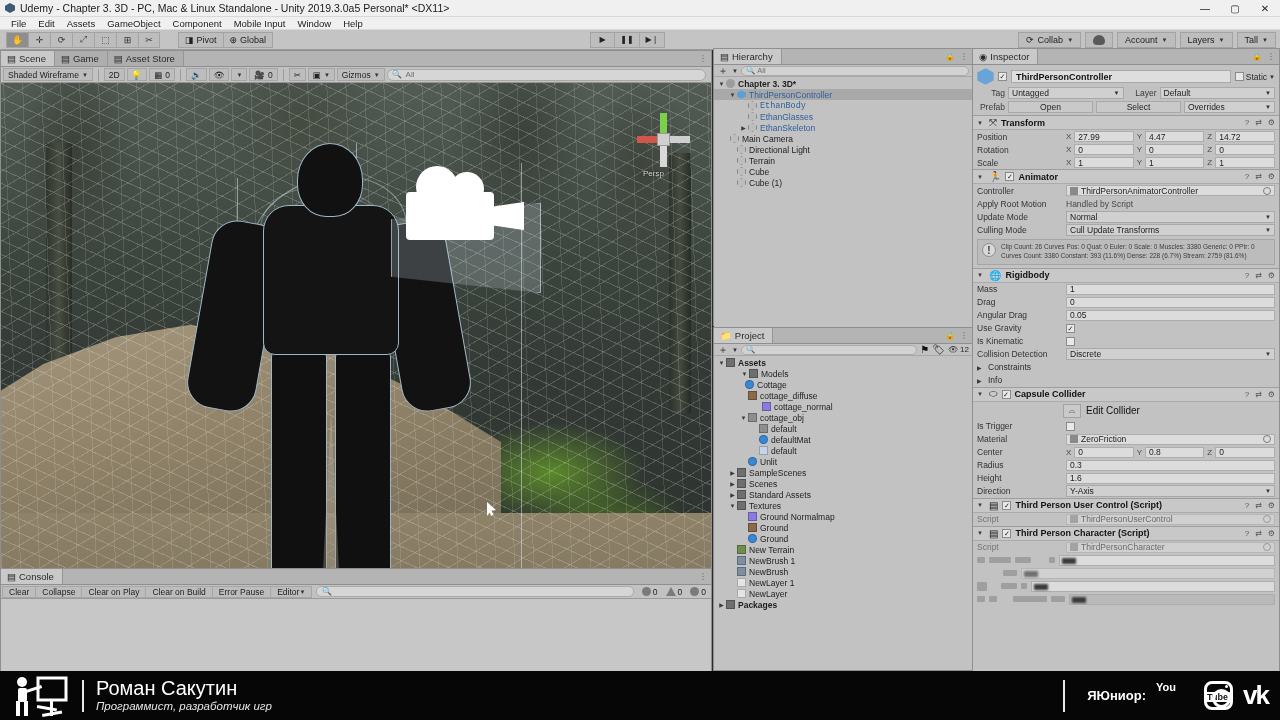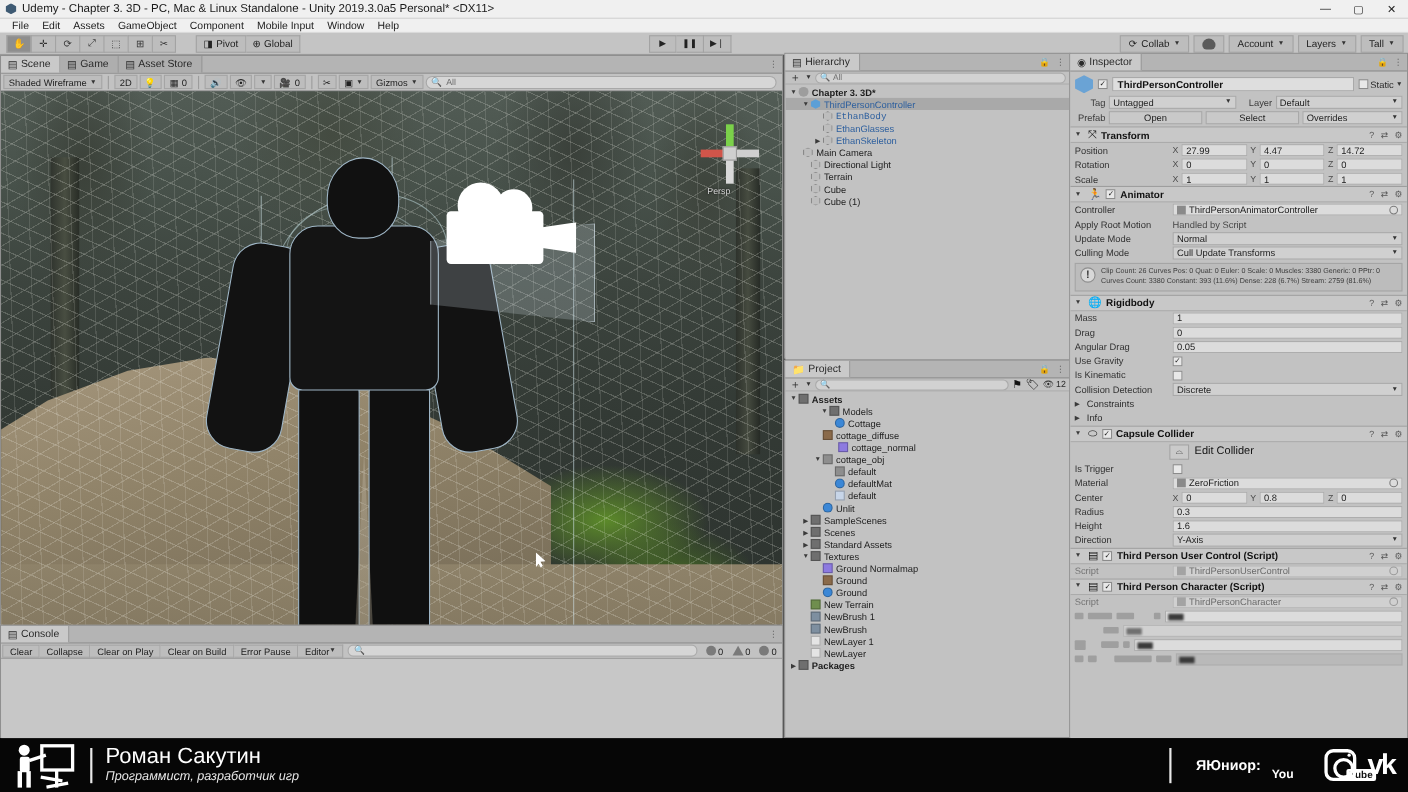--- a/index.html
+++ b/index.html
@@ -268,21 +268,21 @@
 
   
   .banner { position:absolute; left:0; top:671px; width:1280px; height:49px;
             background:#060606; display:flex; align-items:center; }
   .bn-logo { width:62px; height:44px; margin-left:8px; position:relative; flex:none;}
   .bn-div { width:2px; height:32px; background:#e8e8e8; margin:0 12px; flex:none;}
   .bn-name { font-size:20px; color:#fff; line-height:1.15; }
   .bn-sub { font-size:11.5px; color:#e6e6e6; font-style:italic; line-height:1.15;}
   .bn-right { margin-left:auto; display:flex; align-items:center; gap:10px; padding-right:12px;}
   .bn-label { font-size:13px; font-weight:bold; color:#fff; }
-  .yt { width:38px; height:28px; display:flex; flex-direction:row; align-items:flex-end; }
+  .yt { width:38px; height:28px; display:flex; flex-direction:column; align-items:flex-start; }
   .yt .you { font-size:11px; color:#fff; font-weight:bold; line-height:.95;}
   .yt .tube { font-size:9px; color:#111; background:#fff; font-weight:bold;
               padding:0 3px; border-radius:2px; line-height:1.15;margin-left:48px;}
   .ig { width:29px; height:29px; border:3px solid #fff; border-radius:8px; position:relative;}
   .ig:before{content:""; position:absolute; left:5px; top:5px; width:13px; height:13px;
              border:3px solid #fff; border-radius:50%;}
   .ig:after{content:""; position:absolute; right:2px; top:1px; width:3px; height:3px;
             background:#fff; border-radius:50%;}
   .vk { font-size:26px; font-weight:bold; color:#fff; letter-spacing:-2px;}
 </style>
@@ -595,26 +595,26 @@
         <span>👁</span>
         <span>12</span>
       </span>
     </div>
     <div class="tree" style="height:314px" id="projtree">
         <div class="trow" style="padding-left: 3px;">
           <span class="tw">▼</span>
           <span class="ico" style="background: rgb(111, 111, 111); border: 1px solid rgba(0, 0, 0, 0.25);"></span>
           <span style="font-weight: bold;">Assets</span>
         </div>
-        <div class="trow" style="padding-left: 31px;">
+        <div class="trow" style="padding-left: 14px; margin-left: 12px;">
           <span class="tw">▼</span>
           <span class="ico" style="background: rgb(111, 111, 111); border: 1px solid rgba(0, 0, 0, 0.25);"></span>
           <span>Models</span>
         </div>
-        <div class="trow" style="padding-left: 36px;">
+        <div class="trow" style="padding-left: 22px;">
           <span class="tw"></span>
           <span class="ico" style="background: rgb(59, 135, 214); border: 1px solid rgba(0, 0, 0, 0.25); border-radius: 50%;"></span>
           <span>Cottage</span>
         </div>
         <div class="trow" style="padding-left: 25px;">
           <span class="tw"></span>
           <span class="ico" style="background: rgb(138, 106, 74); border: 1px solid rgba(0, 0, 0, 0.25);"></span>
           <span>cottage_diffuse</span>
         </div>
         <div class="trow" style="padding-left: 39px;">

